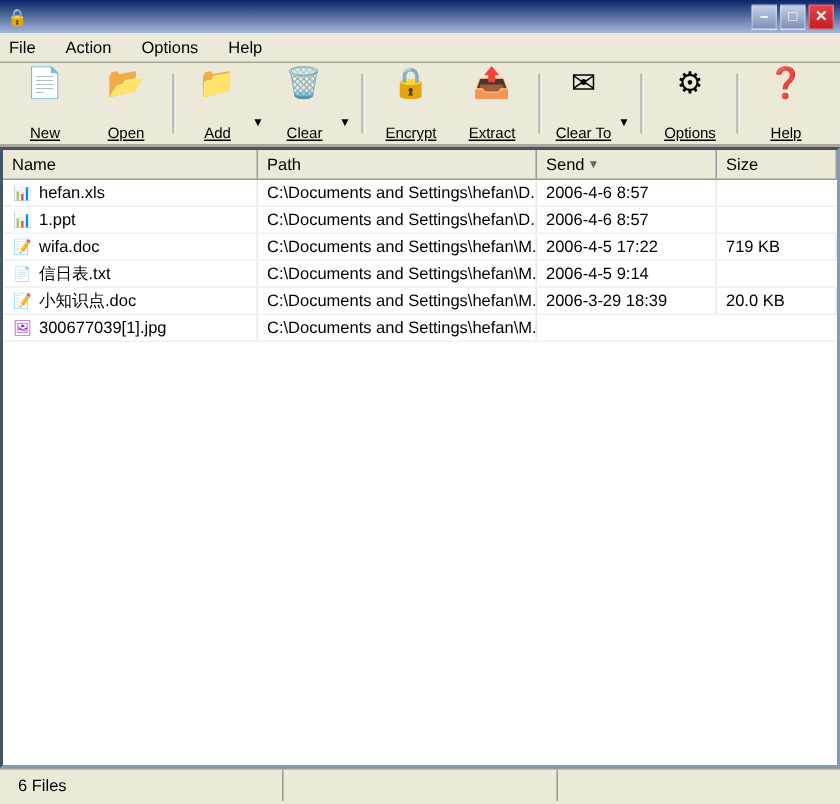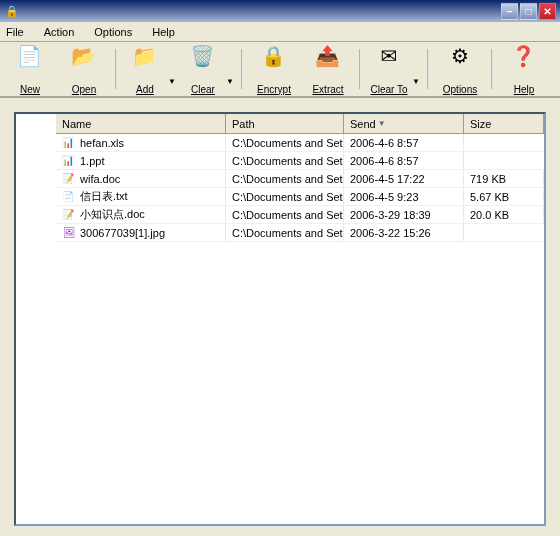--- a/index.html
+++ b/index.html
@@ -136,22 +136,21 @@
       padding-bottom: 8px;
       cursor: pointer;
       font-size: 8px;
     }
     .main-area {
       display: flex;
       flex-direction: column;
       height: calc(536px - 22px - 20px - 58px - 22px);
       background: white;
       border: 2px inset #7f9db9;
-      margin: 14px;
-      padding-left: 40px;
+      margin: 0;
     }
 
     
     .table-header {
       display: grid;
       grid-template-columns: 170px 1fr 120px 80px;
       background: #ece9d8;
       border-bottom: 1px solid #999;
       height: 20px;
       align-items: center;
@@ -368,39 +367,37 @@
     <div class="table-cell">C:\Documents and Settings\hefan\M...</div>
     <div class="table-cell">2006-4-5 17:22</div>
     <div class="table-cell">719 KB</div>
   </div>
       <div class="table-row">
     <div class="table-cell">
       <span class="file-icon icon-txt">📄</span>
       <span>信日表.txt</span>
     </div>
     <div class="table-cell">C:\Documents and Settings\hefan\M...</div>
-    <div class="table-cell">2006-4-5 9:23</div>
-    <div class="table-cell">5.67 KB</div>
+    <div class="table-cell">2006-4-5 9:14</div>
   </div>
       <div class="table-row">
     <div class="table-cell">
       <span class="file-icon icon-doc">📝</span>
       <span>小知识点.doc</span>
     </div>
     <div class="table-cell">C:\Documents and Settings\hefan\M...</div>
     <div class="table-cell">2006-3-29 18:39</div>
     <div class="table-cell">20.0 KB</div>
   </div>
       <div class="table-row">
     <div class="table-cell">
       <span class="file-icon icon-jpg">🖼</span>
       <span>300677039[1].jpg</span>
     </div>
     <div class="table-cell">C:\Documents and Settings\hefan\M...</div>
-    <div class="table-cell">2006-3-22 15:26</div>
   </div>
     </div>
 </div>
 
 <div class="status-bar">
   <div class="status-section">
     <span>6 Files</span>
   </div>
   <div class="status-section"></div>
   <div class="status-section"></div>

